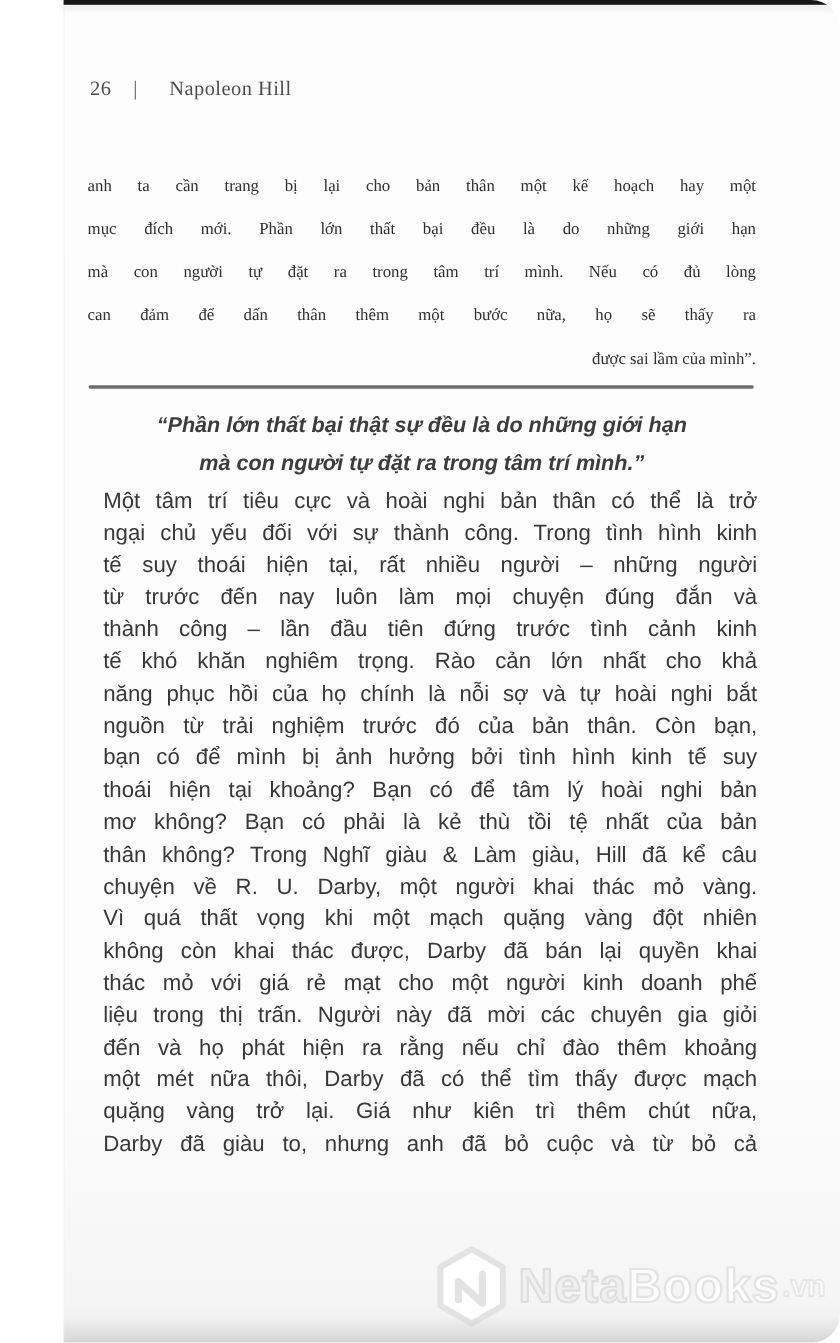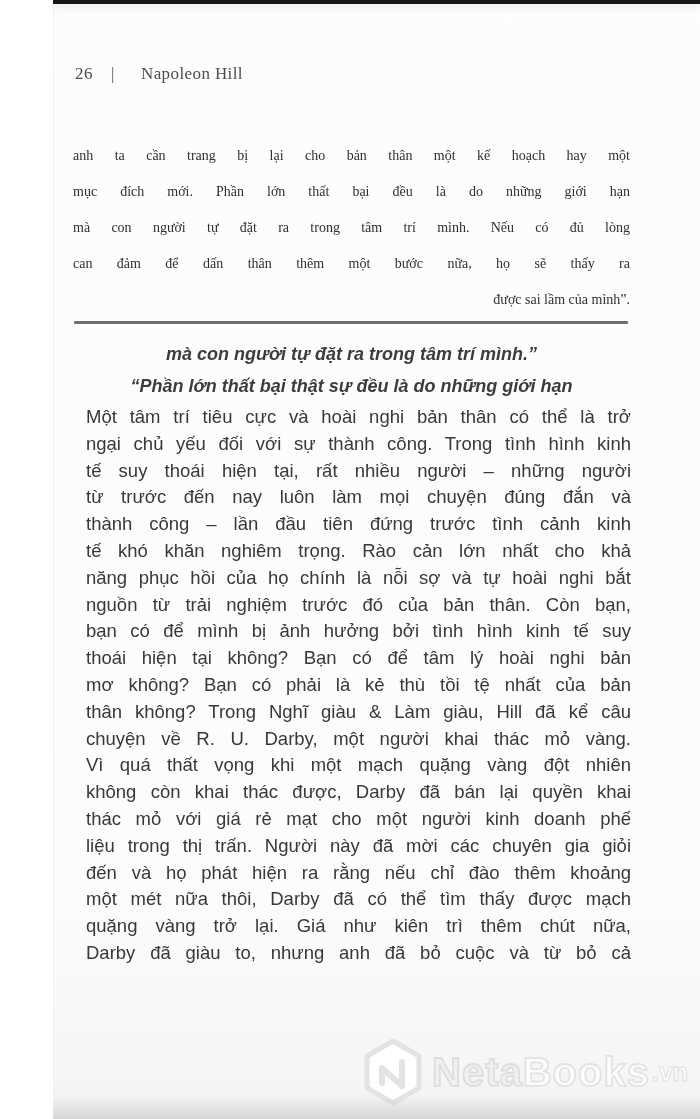--- a/index.html
+++ b/index.html
@@ -1,19 +1,20 @@
 <!DOCTYPE html>
 <html><head>
 <meta charset="utf-8">
 <style>
   html,body{margin:0;padding:0;background:#ffffff;}
   .page{
     position:relative;width:700px;height:1119px;margin:0 auto;
     background:#ffffff;overflow:hidden;
     font-family:"Liberation Sans","DejaVu Sans",sans-serif;
+    border-radius:24px;
   }
   
   .photo-area{
     position:absolute;left:53px;top:0;right:0;bottom:0;
     background:linear-gradient(180deg,#fdfdfd 0%,#fcfcfc 80%,#f5f5f5 97%,#ededed 100%);
   }
   .topbar{
     position:absolute;left:53px;right:0;top:0;height:4px;background:#161616;
     box-shadow:0 3px 6px rgba(0,0,0,0.10);
   }
@@ -89,35 +90,35 @@
       <div class="tline"><span>anh ta cần trang bị lại cho bản thân một kế hoạch hay một</span></div>
       <div class="tline"><span>mục đích mới. Phần lớn thất bại đều là do những giới hạn</span></div>
       <div class="tline"><span>mà con người tự đặt ra trong tâm trí mình. Nếu có đủ lòng</span></div>
       <div class="tline"><span>can đảm để dấn thân thêm một bước nữa, họ sẽ thấy ra</span></div>
       <div class="tline nolast"><span>được sai lầm của mình”.</span></div>
     </div>
 
   <div class="divider"></div>
 
   <div class="quote">
+    <div class="qline">“Phần lớn thất bại thật sự đều là do những giới hạn</div>
     <div class="qline">mà con người tự đặt ra trong tâm trí mình.”</div>
-    <div class="qline">“Phần lớn thất bại thật sự đều là do những giới hạn</div>
   </div>
 
   <div class="bodytext just">
       <div class="tline"><span>Một tâm trí tiêu cực và hoài nghi bản thân có thể là trở</span></div>
       <div class="tline"><span>ngại chủ yếu đối với sự thành công. Trong tình hình kinh</span></div>
       <div class="tline"><span>tế suy thoái hiện tại, rất nhiều người – những người</span></div>
       <div class="tline"><span>từ trước đến nay luôn làm mọi chuyện đúng đắn và</span></div>
       <div class="tline"><span>thành công – lần đầu tiên đứng trước tình cảnh kinh</span></div>
       <div class="tline"><span>tế khó khăn nghiêm trọng. Rào cản lớn nhất cho khả</span></div>
       <div class="tline"><span>năng phục hồi của họ chính là nỗi sợ và tự hoài nghi bắt</span></div>
       <div class="tline"><span>nguồn từ trải nghiệm trước đó của bản thân. Còn bạn,</span></div>
       <div class="tline"><span>bạn có để mình bị ảnh hưởng bởi tình hình kinh tế suy</span></div>
-      <div class="tline"><span>thoái hiện tại không? Bạn có để tâm lý hoài nghi bản</span></div>
+      <div class="tline"><span>thoái hiện tại khoảng? Bạn có để tâm lý hoài nghi bản</span></div>
       <div class="tline"><span>mơ không? Bạn có phải là kẻ thù tồi tệ nhất của bản</span></div>
       <div class="tline"><span>thân không? Trong </span><span class="it">Nghĩ giàu &amp; Làm giàu</span><span>, Hill đã kể câu</span></div>
       <div class="tline"><span>chuyện về R. U. Darby, một người khai thác mỏ vàng.</span></div>
       <div class="tline"><span>Vì quá thất vọng khi một mạch quặng vàng đột nhiên</span></div>
       <div class="tline"><span>không còn khai thác được, Darby đã bán lại quyền khai</span></div>
       <div class="tline"><span>thác mỏ với giá rẻ mạt cho một người kinh doanh phế</span></div>
       <div class="tline"><span>liệu trong thị trấn. Người này đã mời các chuyên gia giỏi</span></div>
       <div class="tline"><span>đến và họ phát hiện ra rằng nếu chỉ đào thêm khoảng</span></div>
       <div class="tline"><span>một mét nữa thôi, Darby đã có thể tìm thấy được mạch</span></div>
       <div class="tline"><span>quặng vàng trở lại. Giá như kiên trì thêm chút nữa,</span></div>

